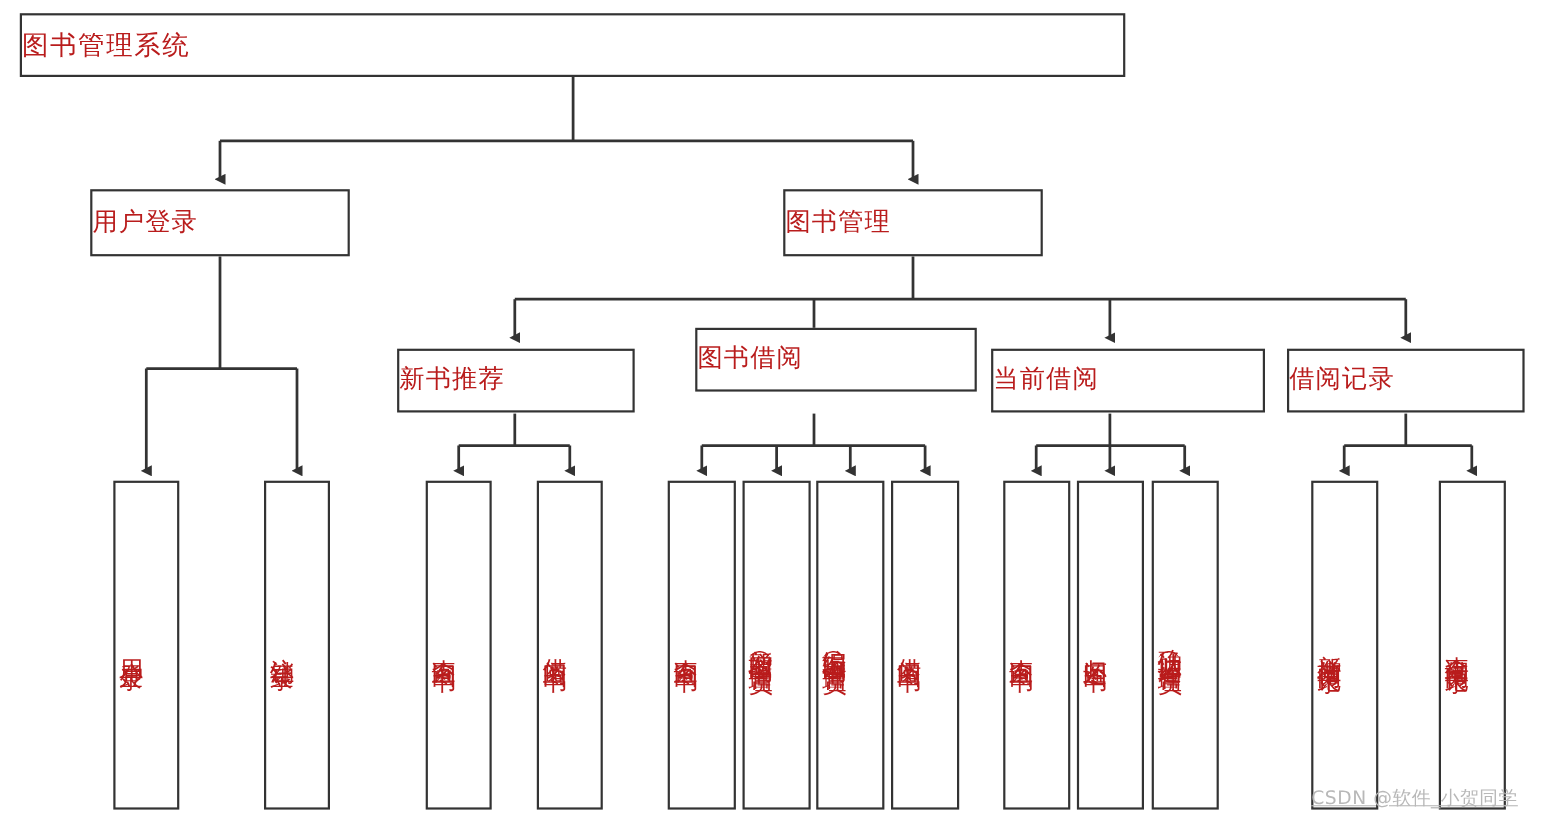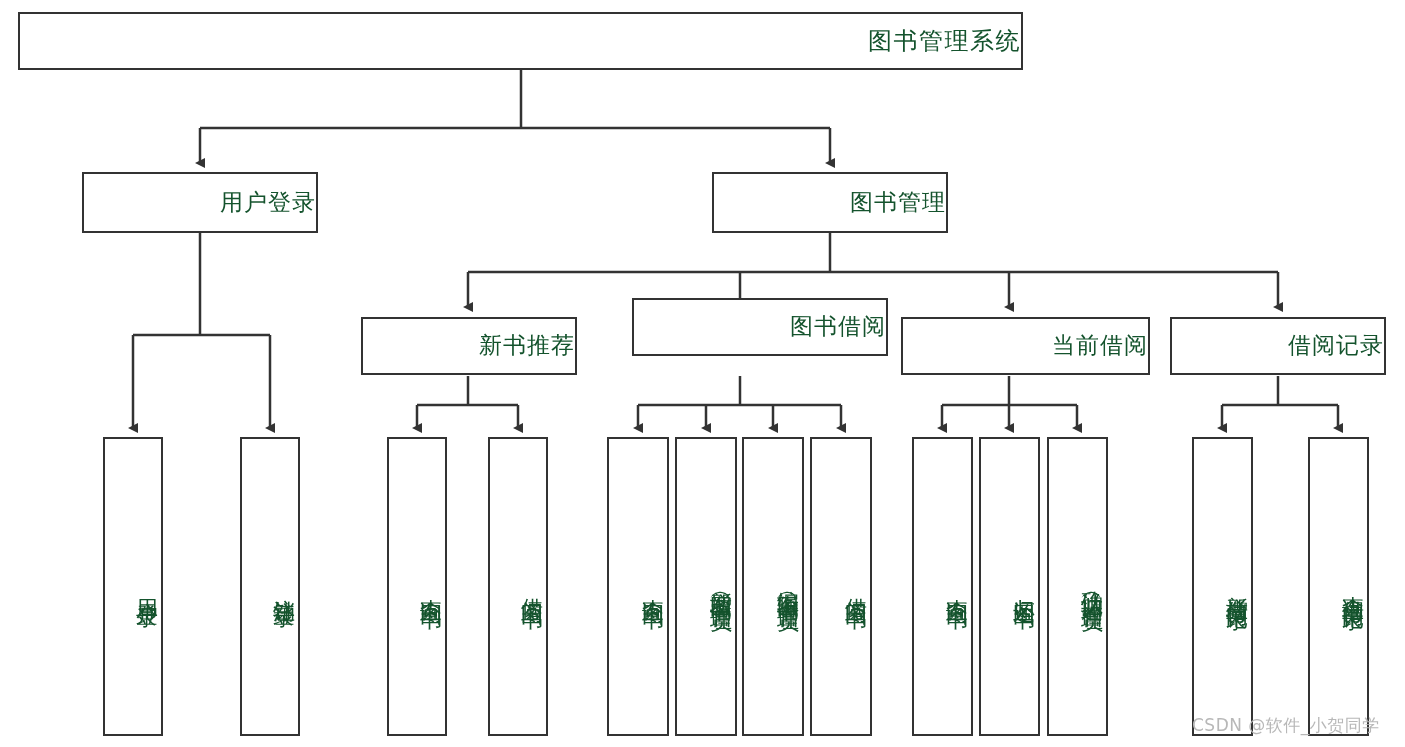--- a/index.html
+++ b/index.html
@@ -26,23 +26,23 @@
     height: 747px;
     pointer-events: none;
   }
   .node {
     position: absolute;
     box-sizing: border-box;
     background: #ffffff;
     border: 2.5px solid #333333;
     display: flex;
     align-items: center;
-    justify-content: flex-end;
+    justify-content: flex-start;
     text-align: center;
-    color: #14532d;
+    color: #b91c1c;
   }
   .node-h {
     font-size: 23px;
     letter-spacing: 1px;
     line-height: 1.2;
   }
   .node-root {
     font-size: 24px;
     letter-spacing: 1.5px;
   }
@@ -57,20 +57,21 @@
     white-space: nowrap;
     display: block;
   }
   .watermark {
     position: absolute;
     font-size: 17px;
     color: #b8b8b8;
     white-space: nowrap;
     letter-spacing: 0.5px;
     font-family: "DejaVu Sans", "Liberation Sans", sans-serif;
+    text-decoration: underline;
   }
 </style>
 </head>
 <body>
 
 <div id="diagram-root">
 
   <svg class="edges" viewBox="0 0 1405 747">
     <defs>
       <marker id="arrowhead" markerWidth="10" markerHeight="10" refX="5" refY="5" orient="auto" markerUnits="userSpaceOnUse">

